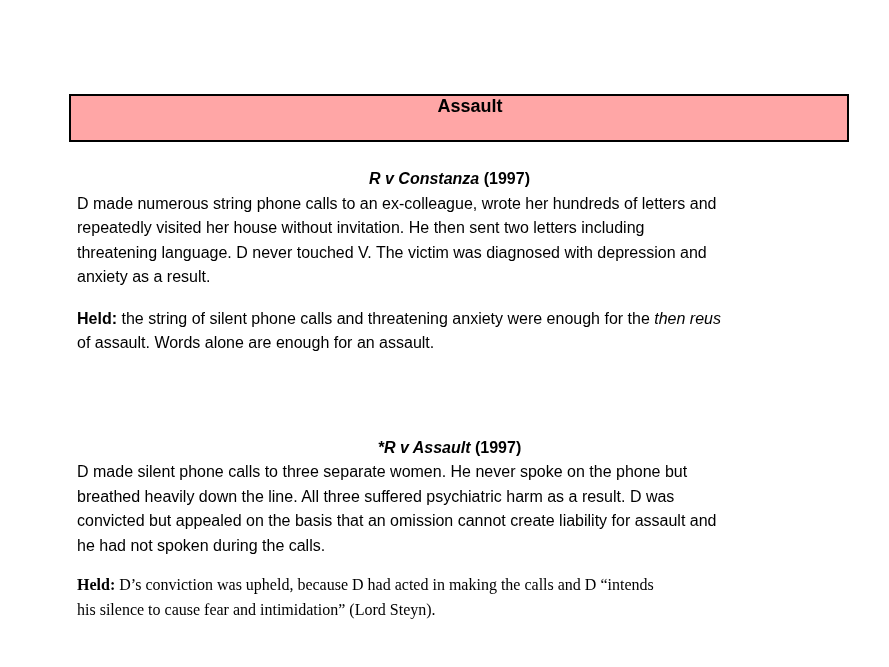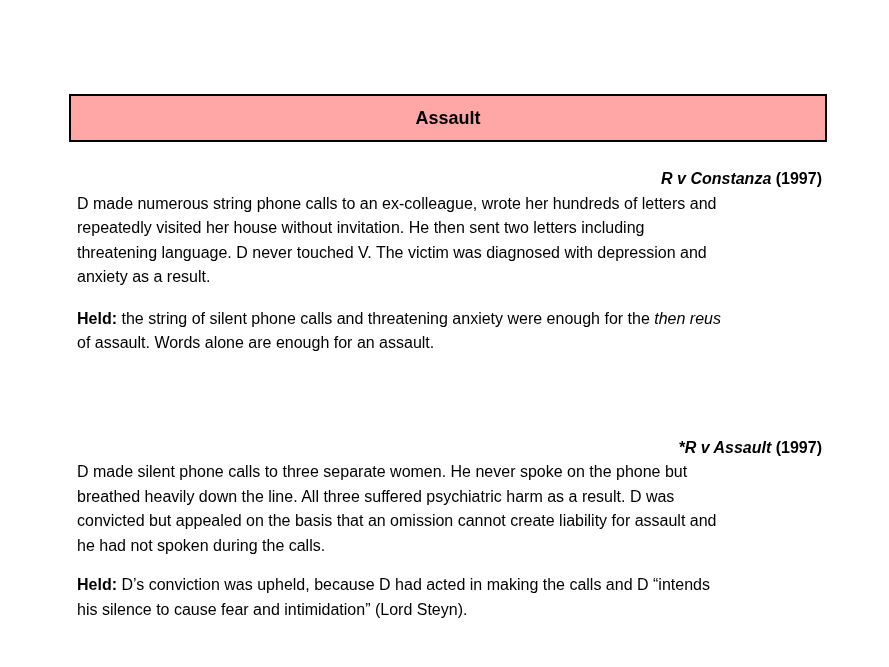--- a/index.html
+++ b/index.html
@@ -19,53 +19,54 @@
   }
   .header-box {
     position: absolute;
     left: 69px;
     top: 94px;
     width: 754px;
     height: 44px;
     background: #FFA6A6;
     border: 2px solid #000000;
     display: flex;
-    align-items: center;
     justify-content: center;
+    padding-left: 22px;
   }
   .header-title {
     font-weight: bold;
     font-size: 18px;
     color: #000000;
   }
   .content {
     position: absolute;
     left: 77px;
     top: 167px;
     width: 745px;
     line-height: 24.5px;
   }
   .case-title {
-    text-align: right;
+    text-align: center;
     white-space: pre-line;
     margin: 0;
   }
   .case-body {
     margin: 0;
     white-space: pre-line;
   }
   .held {
     margin: 17px 0 0 0;
     white-space: pre-line;
   }
   .case-2 .case-title {
     margin-top: 80px;
   }
   .case-2 .held {
     margin-top: 15px;
+    font-family: Liberation Serif, serif;
   }
   .seg-b { font-weight: bold; }
   .seg-i { font-style: italic; }
 </style>
 </head>
 <body>
 
 <div class="page">
 
   <div class="header-box">

